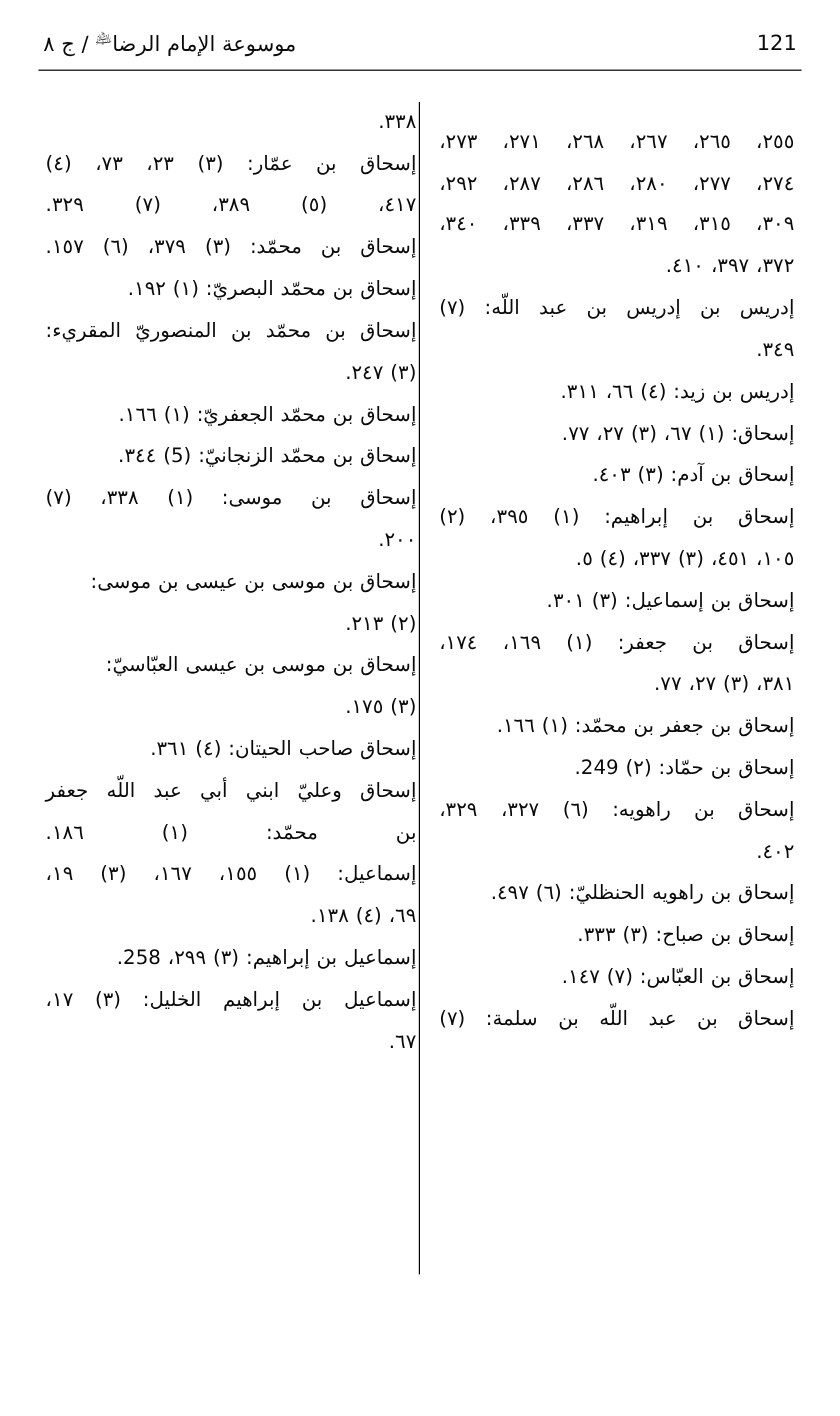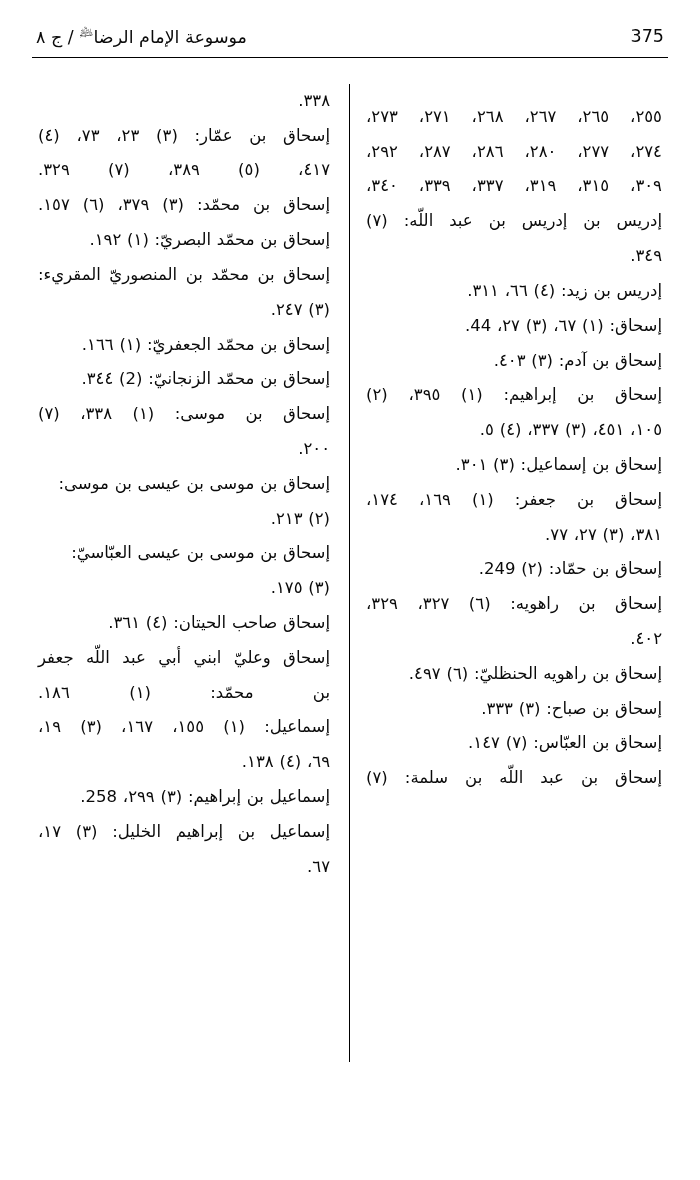--- a/index.html
+++ b/index.html
@@ -61,21 +61,21 @@
     width: 50%;
     box-sizing: border-box;
     font-size: 16.5px;
     line-height: 2.05;
   }
   .col-right {
     padding-left: 16px;
     margin-top: 16px;
   }
   .col-left {
-    padding-right: 20px;
+    padding-right: 3px;
   }
   .col-divider {
     position: absolute;
     right: 50%;
     top: 0;
     bottom: 118px;
     width: 0;
     border-right: 1.4px solid #000;
   }
   .entry {
@@ -91,60 +91,62 @@
 </style>
 </head>
 <body>
 
 <div class="page">
 
   <div class="header">
     <div class="header-title">
       <span>موسوعة الإمام الرضا</span><span class="salawat">﵇</span><span> / ج ٨</span>
     </div>
-    <div class="page-number">375</div>
+    <div class="page-number">121</div>
   </div>
   <div class="header-rule"></div>
 
   <div class="body-area">
     <div class="col-divider"></div>
 
     <div class="col col-right">
       <p class="entry">٢٥٥، ٢٦٥، ٢٦٧، ٢٦٨، ٢٧١، ٢٧٣،</p>
       <p class="entry">٢٧٤، ٢٧٧، ٢٨٠، ٢٨٦، ٢٨٧، ٢٩٢،</p>
       <p class="entry">٣٠٩، ٣١٥، ٣١٩، ٣٣٧، ٣٣٩، ٣٤٠،</p>
+      <p class="entry plain">٣٧٢، ٣٩٧، ٤١٠.</p>
       <p class="entry">إدريس بن إدريس بن عبد اللّه: (٧)</p>
       <p class="entry plain">٣٤٩.</p>
       <p class="entry plain">إدريس بن زيد: (٤) ٦٦، ٣١١.</p>
-      <p class="entry plain">إسحاق: (١) ٦٧، (٣) ٢٧، 44.</p>
+      <p class="entry plain">إسحاق: (١) ٦٧، (٣) ٢٧، ٧٧.</p>
       <p class="entry plain">إسحاق بن آدم: (٣) ٤٠٣.</p>
       <p class="entry">إسحاق بن إبراهيم: (١) ٣٩٥، (٢)</p>
       <p class="entry plain">١٠٥، ٤٥١، (٣) ٣٣٧، (٤) ٥.</p>
       <p class="entry plain">إسحاق بن إسماعيل: (٣) ٣٠١.</p>
       <p class="entry">إسحاق بن جعفر: (١) ١٦٩، ١٧٤،</p>
       <p class="entry plain">٣٨١، (٣) ٢٧، ٧٧.</p>
+      <p class="entry plain">إسحاق بن جعفر بن محمّد: (١) ١٦٦.</p>
       <p class="entry plain">إسحاق بن حمّاد: (٢) 249.</p>
       <p class="entry">إسحاق بن راهويه: (٦) ٣٢٧، ٣٢٩،</p>
       <p class="entry plain">٤٠٢.</p>
       <p class="entry plain">إسحاق بن راهويه الحنظليّ: (٦) ٤٩٧.</p>
       <p class="entry plain">إسحاق بن صباح: (٣) ٣٣٣.</p>
       <p class="entry plain">إسحاق بن العبّاس: (٧) ١٤٧.</p>
       <p class="entry">إسحاق بن عبد اللّه بن سلمة: (٧)</p>
     </div>
 
     <div class="col col-left">
       <p class="entry plain">٣٣٨.</p>
       <p class="entry">إسحاق بن عمّار: (٣) ٢٣، ٧٣، (٤)</p>
       <p class="entry">٤١٧، (٥) ٣٨٩، (٧) ٣٢٩.</p>
       <p class="entry">إسحاق بن محمّد: (٣) ٣٧٩، (٦) ١٥٧.</p>
       <p class="entry plain">إسحاق بن محمّد البصريّ: (١) ١٩٢.</p>
       <p class="entry">إسحاق بن محمّد بن المنصوريّ المقريء:</p>
       <p class="entry plain">(٣) ٢٤٧.</p>
       <p class="entry plain">إسحاق بن محمّد الجعفريّ: (١) ١٦٦.</p>
-      <p class="entry plain">إسحاق بن محمّد الزنجانيّ: (2) ٣٤٤.</p>
+      <p class="entry plain">إسحاق بن محمّد الزنجانيّ: (5) ٣٤٤.</p>
       <p class="entry">إسحاق بن موسى: (١) ٣٣٨، (٧)</p>
       <p class="entry plain">٢٠٠.</p>
       <p class="entry plain">إسحاق بن موسى بن عيسى بن موسى:</p>
       <p class="entry plain">(٢) ٢١٣.</p>
       <p class="entry plain">إسحاق بن موسى بن عيسى العبّاسيّ:</p>
       <p class="entry plain">(٣) ١٧٥.</p>
       <p class="entry plain">إسحاق صاحب الحيتان: (٤) ٣٦١.</p>
       <p class="entry">إسحاق وعليّ ابني أبي عبد اللّه جعفر</p>
       <p class="entry"><span>بن محمّد: (١) ١٨٦.</span></p>
       <p class="entry">إسماعيل: (١) ١٥٥، ١٦٧، (٣) ١٩،</p>

